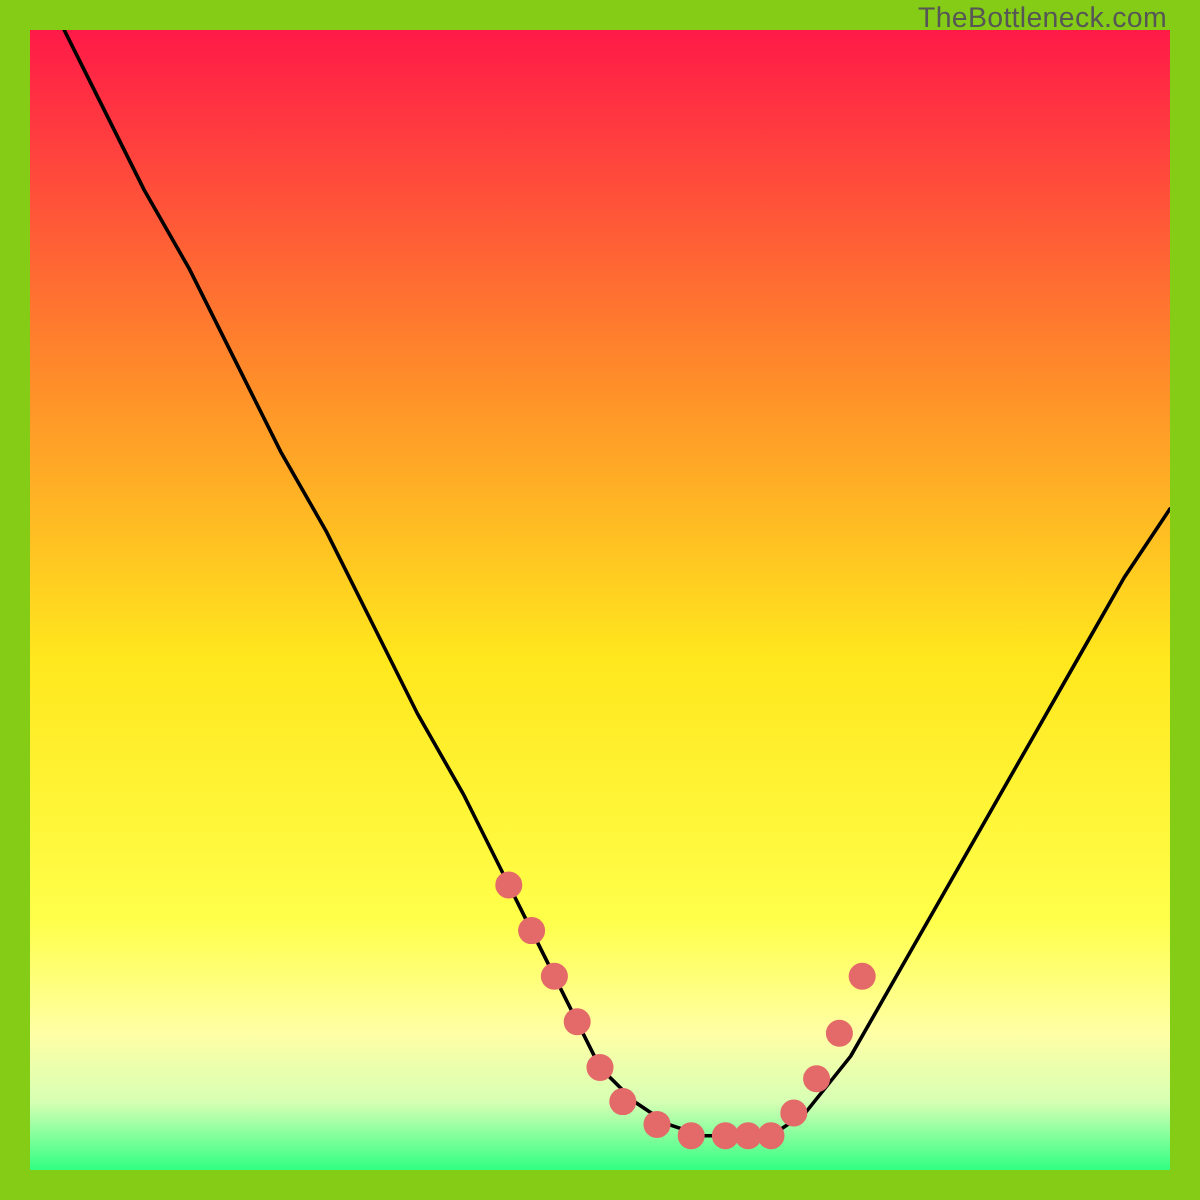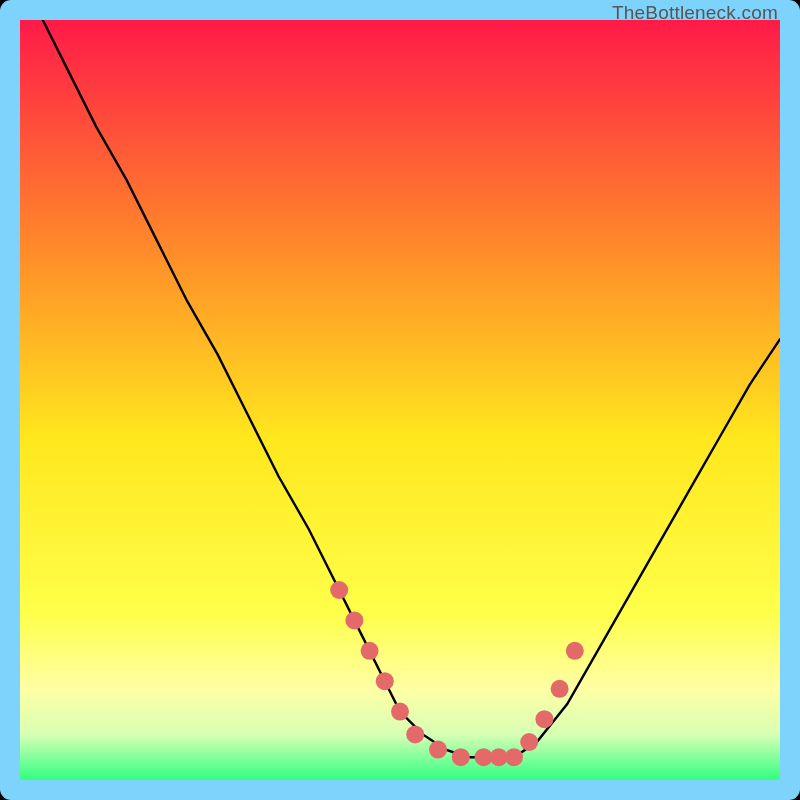--- a/index.html
+++ b/index.html
@@ -9,22 +9,21 @@
     height: 800px;
     background: #000;
     overflow: hidden;
   }
   .frame {
     position: absolute;
     left: 0;
     top: 0;
     width: 800px;
     height: 800px;
-    background: #7dd3fc;
-    border-radius: 11px;
+    background: #84cc16;
   }
   .plot {
     position: absolute;
     left: 20px;
     top: 20px;
     width: 760px;
     height: 760px;
     
   }
   .attribution {

